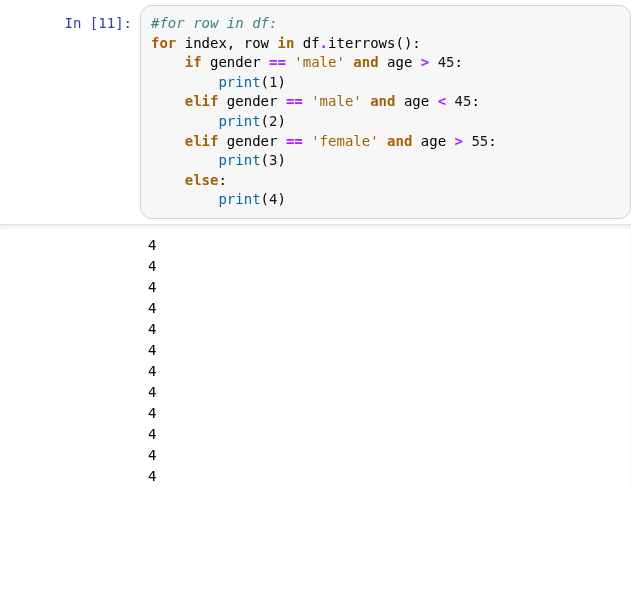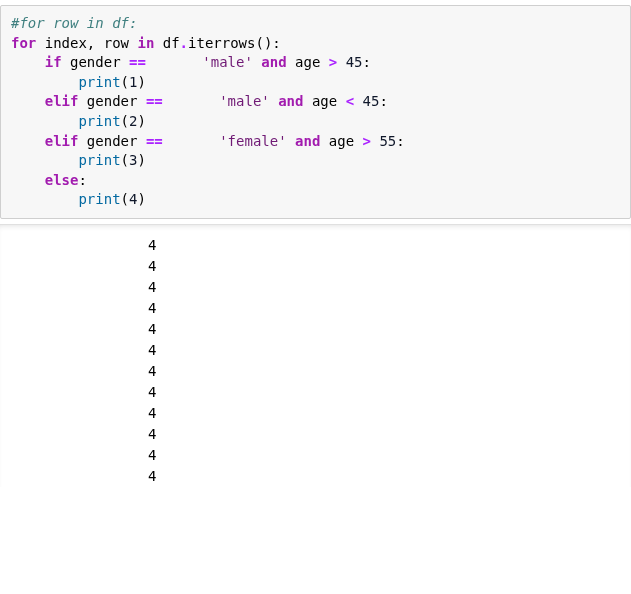--- a/index.html
+++ b/index.html
@@ -20,35 +20,35 @@
       width: 140px;
       text-align: right;
       padding: 10px 8px 0 0;
       font-family: monospace;
       font-size: 14px;
       color: #303F9F;
     }
     .input-area {
       flex: 1;
       border: 1px solid #cfcfcf;
-      border-radius: 2px;
+      border-radius: 12px;
       background: #f7f7f7;
       padding: 8px 10px;
     }
     .code {
       font-family: "DejaVu Sans Mono", Menlo, Consolas, monospace;
       font-size: 14px;
       line-height: 1.4;
       white-space: pre;
       color: #000;
     }
     .c-comment { color: #408080; font-style: italic; }
-    .c-keyword { color: #a21caf; font-weight: bold; }
+    .c-keyword { color: #a16207; font-weight: bold; }
     .c-op { color: #AA22FF; font-weight: bold; }
-    .c-string { color: #701a75; margin-left: 48px; }
+    .c-string { color: #a16207; }
     .c-number { color: #0f172a; }
     .c-builtin { color: #0369a1; }
 
     .output-cell {
       display: flex;
       border-top: 1px solid #e0e0e0;
       box-shadow: inset 0 4px 6px -4px rgba(0,0,0,0.15);
       padding-top: 4px;
     }
     .output-prompt {
@@ -62,20 +62,21 @@
       font-size: 14px;
       line-height: 1.5;
       white-space: pre;
       color: #000;
     }
   </style>
 </head>
 <body>
 
 <div class="cell">
+  <div class="prompt">In [11]:</div>
   <div class="input-area">
     <div class="code" id="code-block"><div><span class="c-comment">#for row in df:</span></div><div><span class="c-keyword">for</span><span> index, row </span><span class="c-keyword">in</span><span> df</span><span class="c-op">.</span><span>iterrows():</span></div><div><span>    </span><span class="c-keyword">if</span><span> gender </span><span class="c-op">==</span><span> </span><span class="c-string">'male'</span><span> </span><span class="c-keyword">and</span><span> age </span><span class="c-op">&gt;</span><span> </span><span class="c-number">45</span><span>:</span></div><div><span>        </span><span class="c-builtin">print</span><span>(</span><span class="c-number">1</span><span>)</span></div><div><span>    </span><span class="c-keyword">elif</span><span> gender </span><span class="c-op">==</span><span> </span><span class="c-string">'male'</span><span> </span><span class="c-keyword">and</span><span> age </span><span class="c-op">&lt;</span><span> </span><span class="c-number">45</span><span>:</span></div><div><span>        </span><span class="c-builtin">print</span><span>(</span><span class="c-number">2</span><span>)</span></div><div><span>    </span><span class="c-keyword">elif</span><span> gender </span><span class="c-op">==</span><span> </span><span class="c-string">'female'</span><span> </span><span class="c-keyword">and</span><span> age </span><span class="c-op">&gt;</span><span> </span><span class="c-number">55</span><span>:</span></div><div><span>        </span><span class="c-builtin">print</span><span>(</span><span class="c-number">3</span><span>)</span></div><div><span>    </span><span class="c-keyword">else</span><span>:</span></div><div><span>        </span><span class="c-builtin">print</span><span>(</span><span class="c-number">4</span><span>)</span></div></div>
   </div>
 </div>
 
 <div class="output-cell">
   <div class="output-prompt"></div>
   <div class="output" id="output-block">4
 4
 4

